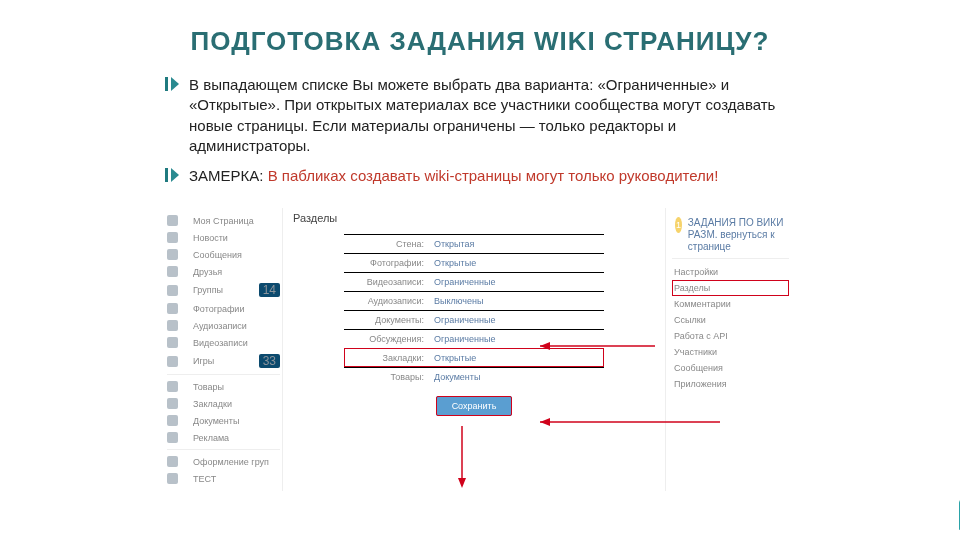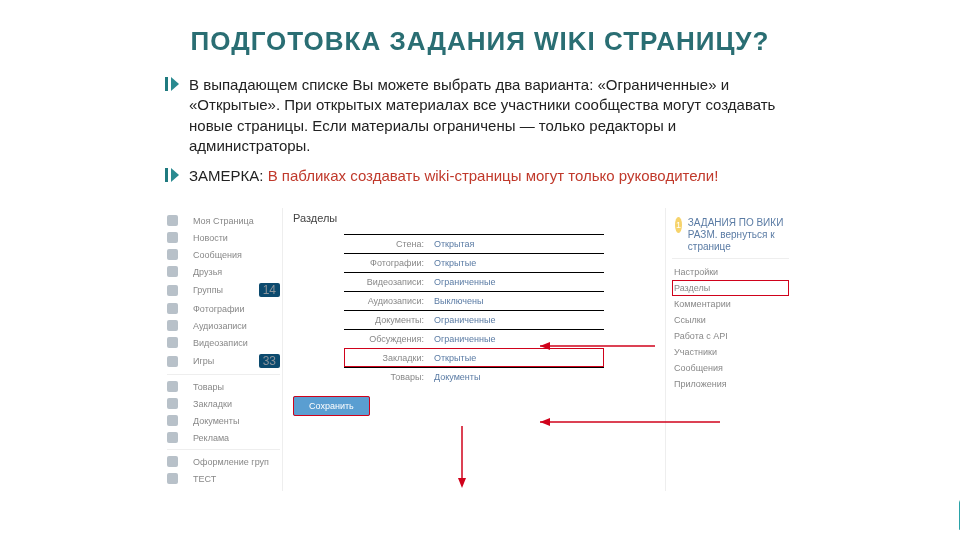--- a/index.html
+++ b/index.html
@@ -17,21 +17,21 @@
 .lnav .ic{width:11px;height:11px;background:#b8c1c9;border-radius:2px;flex-shrink:0}
 .lnav .bd{background:#0c4a6e;color:#8a939b;font-size:12px;padding:0 4px;border-radius:2px;margin-left:auto}
 .lnav .sep{border-top:1px solid #eee;margin:3px 0}
 .mid{flex:1;padding:4px 10px}
 .mid h4{font-size:11px;color:#444;font-weight:400;margin-bottom:10px}
 .rows{width:260px;margin:0 auto}
 .row{display:flex;padding:4px 0;align-items:center;border-top:1px solid #000000}
 .row .lab{width:90px;text-align:right;padding-right:10px;color:#888}
 .row .val{color:#5a7ba4}
 .hl{outline:1.5px solid #d0021b;outline-offset:-1px}
-.savewrap{margin-top:10px}
+.savewrap{text-align:center;margin-top:10px}
 .save{display:inline-block;background:#5a9ed1;color:#fff;padding:5px 16px;font-size:9px;border-radius:2px}
 .rnav{width:130px;padding:4px 6px;border-left:1px solid #eee}
 .tile{display:flex;gap:6px;padding:5px 3px;border-bottom:1px solid #eee;margin-bottom:5px}
 .tile .num{width:16px;height:16px;border-radius:50%;background:#f6d36b;color:#fff;font-size:9px;display:flex;align-items:center;justify-content:center}
 .tile .tt{color:#5a7ba4;font-size:10px;line-height:1.2}
 .rit{padding:3px 2px;color:#888}
 .rhl{outline:1.5px solid #d0021b;outline-offset:-1px}
 .tri{position:absolute;width:18px;height:42px;background:#2aa3a8;right:-17px;bottom:-2px;clip-path:polygon(0 0,100% 100%,0 70%)}
 svg.ar{position:absolute}
 </style>

